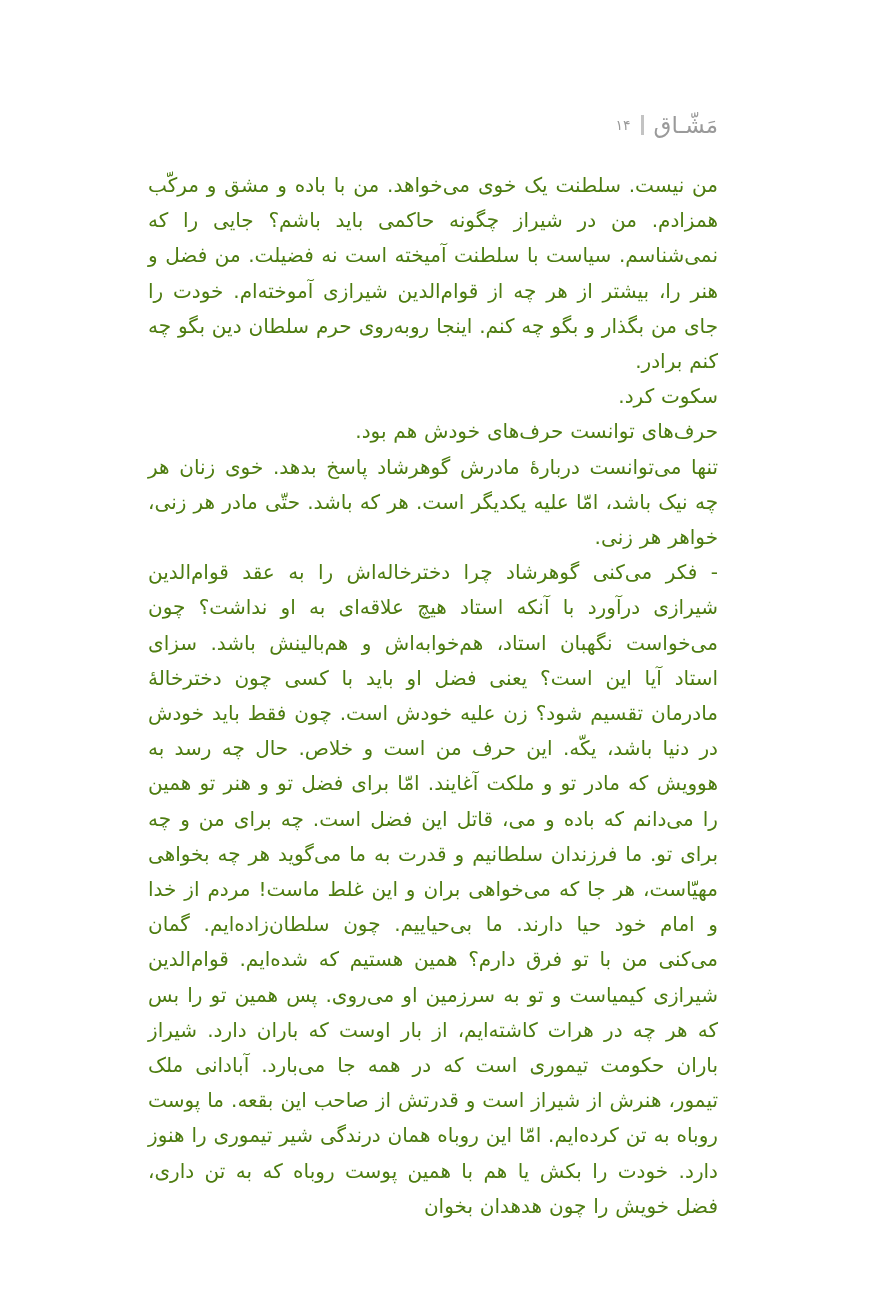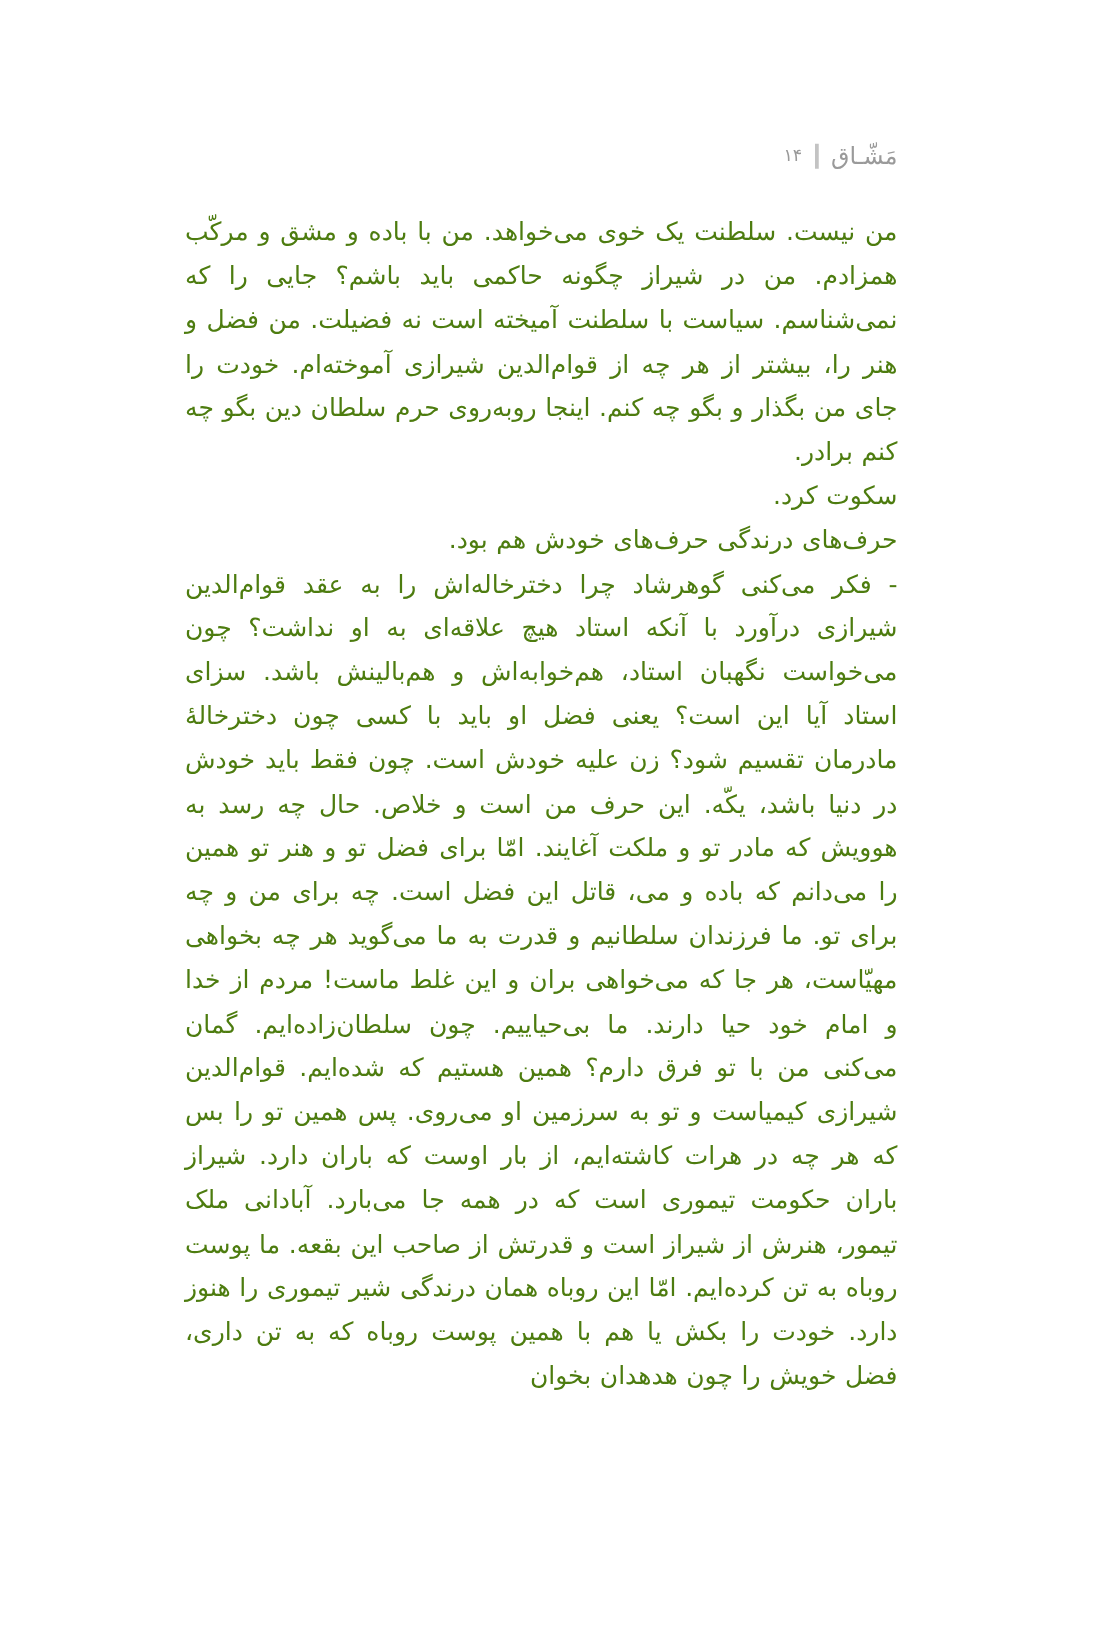--- a/index.html
+++ b/index.html
@@ -33,21 +33,21 @@
     height: 34px;
     display: flex;
     flex-direction: row;
     align-items: center;
     justify-content: flex-start;
     gap: 10px;
     color: #9a9a9a;
     direction: rtl;
   }
   .header-book-title {
-    font-size: 19px;
+    font-size: 23px;
     font-weight: 400;
     letter-spacing: 0.3px;
     line-height: 1;
     color: #9a9a9a;
     white-space: nowrap;
   }
   .header-rule {
     display: inline-block;
     width: 3px;
     height: 20px;
@@ -102,17 +102,18 @@
 
   <div class="running-header">
     <span class="header-book-title">مَشّـاق</span>
     <span class="header-rule"></span>
     <span class="header-folio">۱۴</span>
   </div>
 
   <div class="text-block">
     <p class="para">من نیست. سلطنت یک خوی می‌خواهد. من با باده و مشق و مرکّب همزادم. من در شیراز چگونه حاکمی باید باشم؟ جایی را که نمی‌شناسم. سیاست با سلطنت آمیخته است نه فضیلت. من فضل و هنر را، بیشتر از هر چه از قوام‌الدین شیرازی آموخته‌ام. خودت را جای من بگذار و بگو چه کنم. اینجا روبه‌روی حرم سلطان دین بگو چه کنم برادر.</p>
     <p class="para short">سکوت کرد.</p>
-    <p class="para short">حرف‌های درندگی حرف‌های خودش هم بود.</p>
+    <p class="para short">حرف‌های توانست حرف‌های خودش هم بود.</p>
+    <p class="para">تنها می‌توانست دربارۀ مادرش گوهرشاد پاسخ بدهد. خوی زنان هر چه نیک باشد، امّا علیه یکدیگر است. هر که باشد. حتّی مادر هر زنی، خواهر هر زنی.</p>
     <p class="para">- فکر می‌کنی گوهرشاد چرا دخترخاله‌اش را به عقد قوام‌الدین شیرازی درآورد با آنکه استاد هیچ علاقه‌ای به او نداشت؟ چون می‌خواست نگهبان استاد، هم‌خوابه‌اش و هم‌بالینش باشد. سزای استاد آیا این است؟ یعنی فضل او باید با کسی چون دخترخالۀ مادرمان تقسیم شود؟ زن علیه خودش است. چون فقط باید خودش در دنیا باشد، یکّه. این حرف من است و خلاص. حال چه رسد به هوویش که مادر تو و ملکت آغایند. امّا برای فضل تو و هنر تو همین را می‌دانم که باده و می، قاتل این فضل است. چه برای من و چه برای تو. ما فرزندان سلطانیم و قدرت به ما می‌گوید هر چه بخواهی مهیّاست، هر جا که می‌خواهی بران و این غلط ماست! مردم از خدا و امام خود حیا دارند. ما بی‌حیاییم. چون سلطان‌زاده‌ایم. گمان می‌کنی من با تو فرق دارم؟ همین هستیم که شده‌ایم. قوام‌الدین شیرازی کیمیاست و تو به سرزمین او می‌روی. پس همین تو را بس که هر چه در هرات کاشته‌ایم، از بار اوست که باران دارد. شیراز باران حکومت تیموری است که در همه جا می‌بارد. آبادانی ملک تیمور، هنرش از شیراز است و قدرتش از صاحب این بقعه. ما پوست روباه به تن کرده‌ایم. امّا این روباه همان درندگی شیر تیموری را هنوز دارد. خودت را بکش یا هم با همین پوست روباه که به تن داری،  فضل خویش را چون هدهدان بخوان</p>
   </div>
 
 </div>
 
 </body></html>

